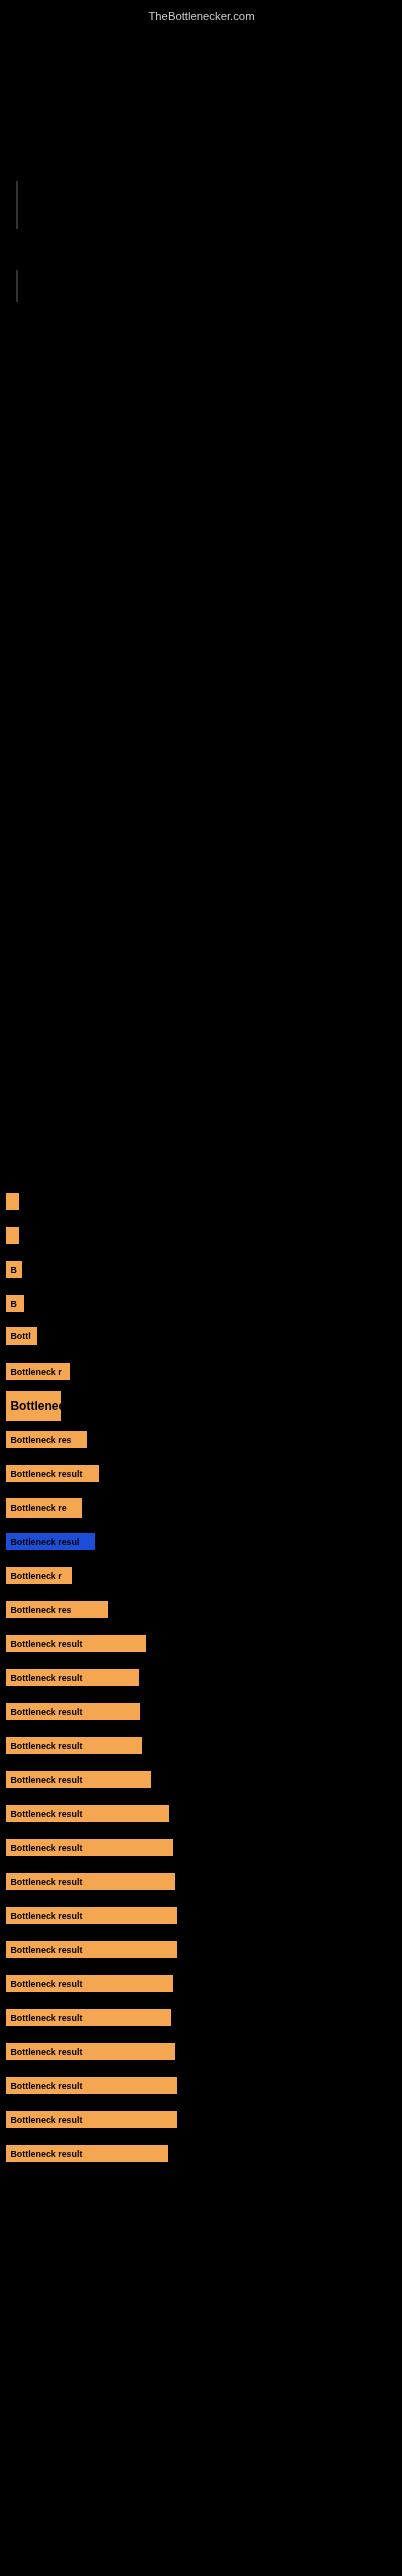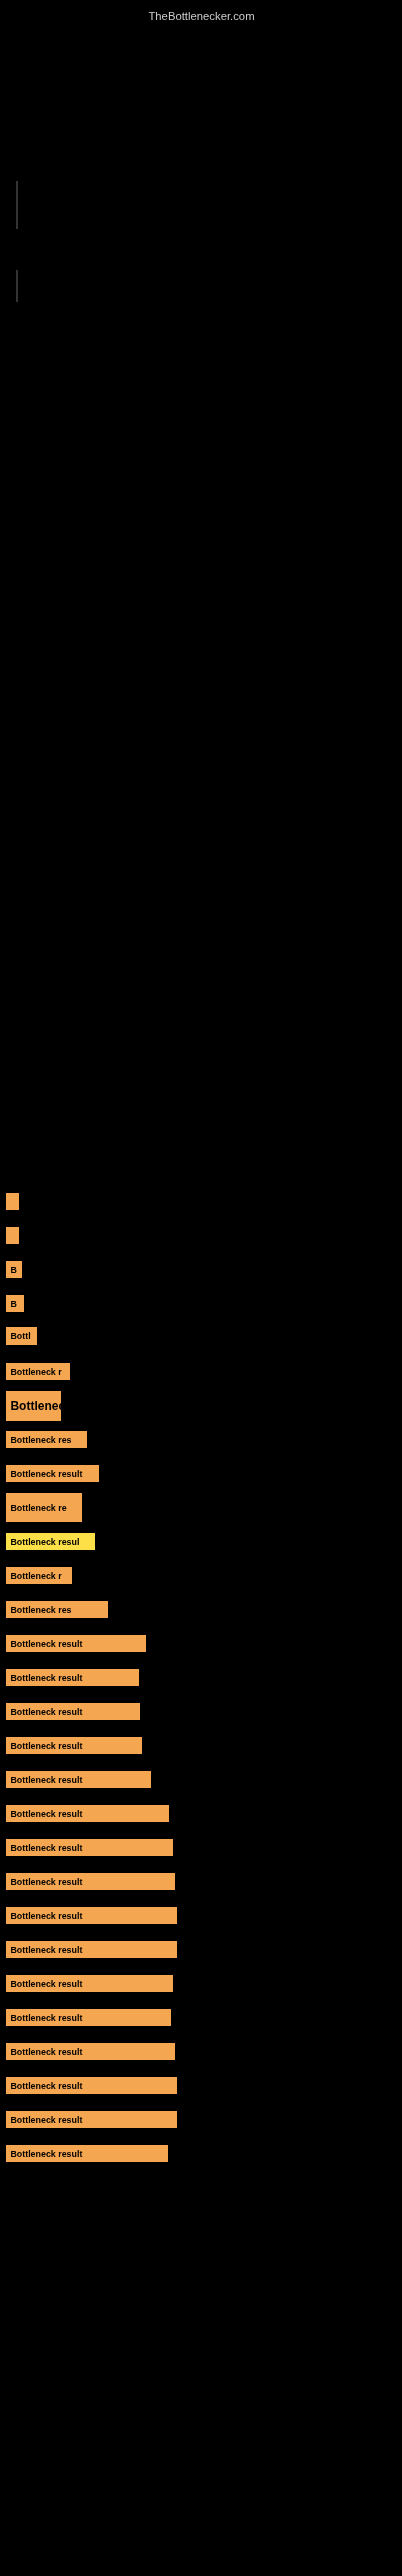--- a/index.html
+++ b/index.html
@@ -96,27 +96,27 @@
       </div>
   </div>
 
   <div style="display:flex; align-items:center; height:21px;">
     <div style="background:#f5a650; color:#000; font-size:8.9px; font-weight:bold; padding:2.4px 4px; width:93px; height:17.7px; display:flex; align-items:center; overflow:hidden;">
         <span>Bottleneck result</span>
       </div>
   </div>
 
   <div style="display:flex; align-items:center; height:21px;">
-    <div style="background:#f5a650; color:#000; font-size:8.9px; font-weight:bold; padding:2.4px 4px; width:76px; height:29px; display:flex; align-items:center; overflow:hidden;">
+    <div style="background:#f5a650; color:#000; font-size:8.9px; font-weight:bold; padding:2.4px 4px; width:76px; height:20px; display:flex; align-items:center; overflow:hidden;">
         <span>Bottleneck re</span>
       </div>
   </div>
 
   <div style="display:flex; align-items:center; height:21px;">
-    <div style="background:#fde047; color:#000; font-size:8.9px; font-weight:bold; padding:2.4px 4px; width:89px; height:17.7px; display:flex; align-items:center; overflow:hidden;">
+    <div style="background:#1d4ed8; color:#000; font-size:8.9px; font-weight:bold; padding:2.4px 4px; width:89px; height:17.7px; display:flex; align-items:center; overflow:hidden;">
         <span>Bottleneck resul</span>
       </div>
   </div>
 
   <div style="display:flex; align-items:center; height:21px;">
     <div style="background:#f5a650; color:#000; font-size:8.9px; font-weight:bold; padding:2.4px 4px; width:66px; height:17.7px; display:flex; align-items:center; overflow:hidden;">
         <span>Bottleneck r</span>
       </div>
   </div>
 

